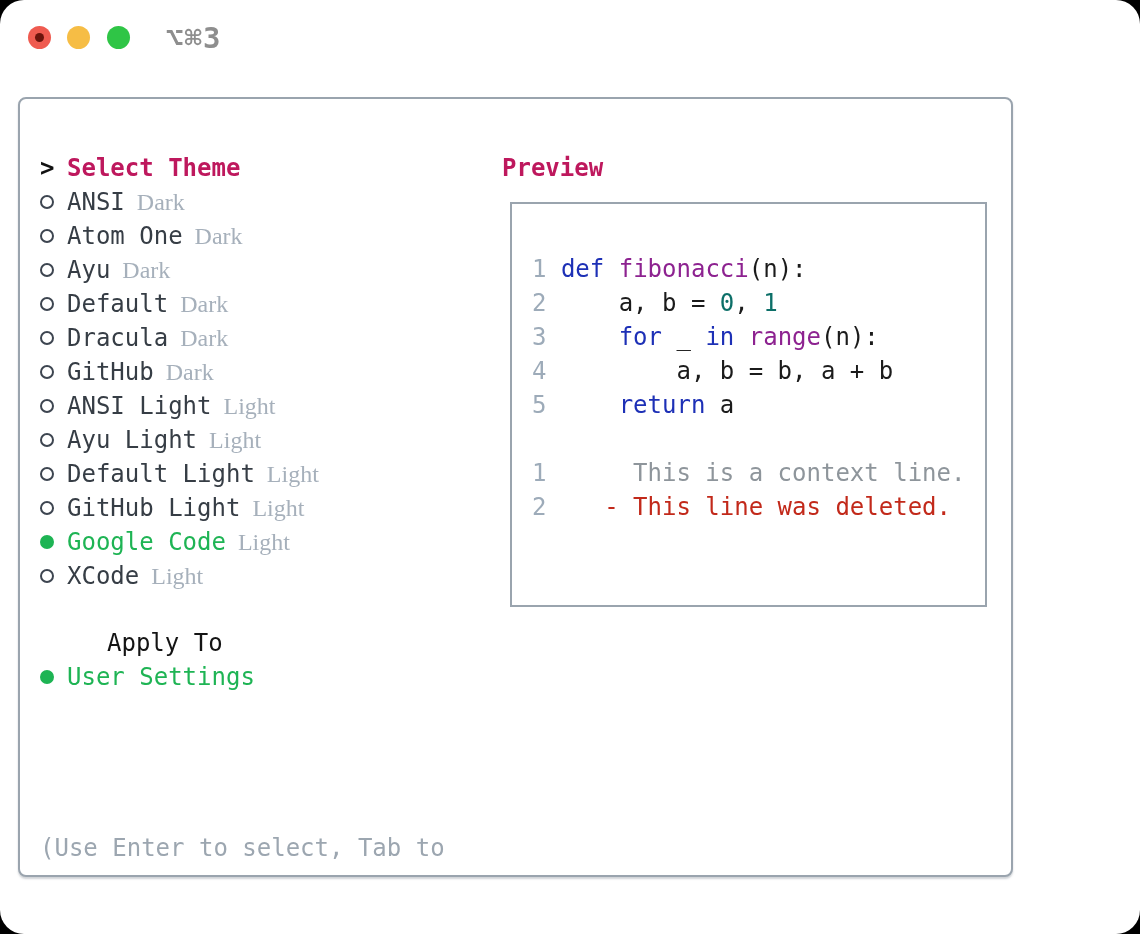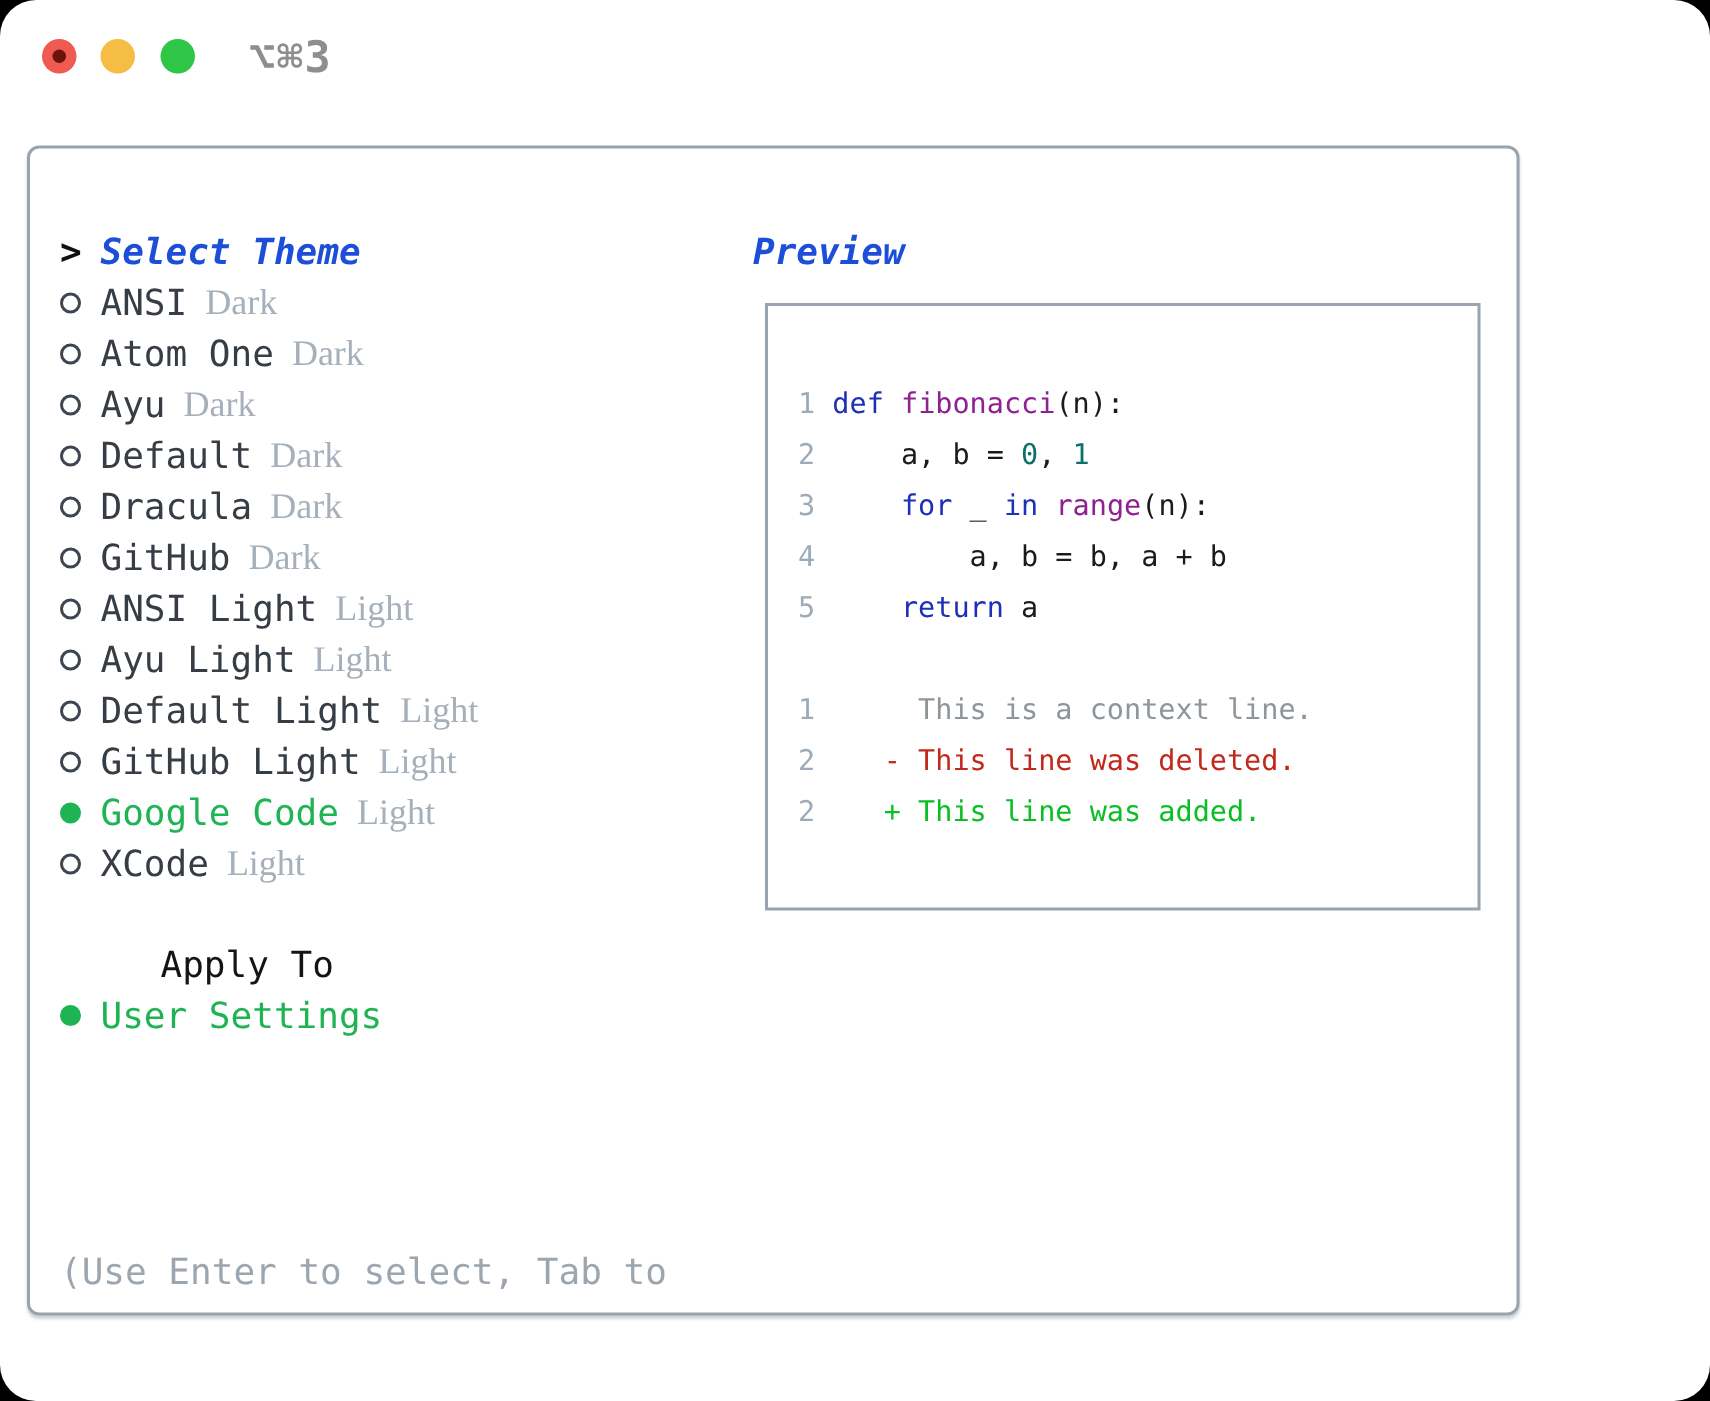--- a/index.html
+++ b/index.html
@@ -33,36 +33,36 @@
   .marker{display:inline-flex;align-items:center;width:27px;flex:0 0 27px;}
   .chev{font-weight:bold;color:#111;}
   .radio{
     width:14px;height:14px;border-radius:50%;box-sizing:border-box;
     border:2px solid var(--radio-ring);
   }
   .selected .radio{background:var(--accent-green);border-color:var(--accent-green);}
   .selected .name,.selected .opt-label{color:var(--accent-green);}
   .name{color:var(--label-dark);}
   .variant{color:var(--suffix-gray);margin-left:1ch;font-family:Liberation Serif, serif;}
-  .hdr{font-weight:bold;color:#1d4ed8;font-style:italic;}
+  .hdr{font-weight:bold;color:#be185d;}
   .subhdr{color:#141414;margin-left:40px;}
   .theme-list{position:absolute;left:20px;top:52px;}
   .apply-block{position:absolute;left:20px;top:527px;}
   .help{
     position:absolute;left:20px;top:662px;line-height:35px;
     color:var(--help-gray);white-space:pre;
   }
   
   .preview-label{position:absolute;left:482px;top:52px;height:34px;display:flex;align-items:center;text-align:right;}
   .preview-box{
     position:absolute;left:490px;top:103px;width:477px;height:405px;
     border:2px solid var(--border-gray);box-sizing:border-box;background:#fff;
     padding:48px 0 0 20px;overflow:hidden;
   }
-  .cline{height:34px;line-height:34px;white-space:pre;font-size:19px;}
+  .cline{height:34px;line-height:34px;white-space:pre;font-size:24px;}
   .cline .ln{display:inline-block;width:1ch;color:var(--line-number-gray);}
   .cline .code{padding-left:1ch;}
   .spacer{height:34px;}
   .seg-plain{color:#1b1b1b;}
   .seg-keyword{color:var(--keyword-blue);}
   .seg-function{color:var(--function-purple);}
   .seg-literal{color:var(--literal-teal);}
   .seg-context{color:var(--context-gray);}
   .seg-deleted{color:var(--deleted-red);}
   .seg-added{color:var(--added-green);}
@@ -125,18 +125,17 @@
           <div class="cline"><span class="ln">1</span><span class="code"><span class="seg-keyword">def</span><span class="seg-plain"> </span><span class="seg-function">fibonacci</span><span class="seg-plain">(n):</span></span></div>
           <div class="cline"><span class="ln">2</span><span class="code"><span class="seg-plain">    a, b = </span><span class="seg-literal">0</span><span class="seg-plain">, </span><span class="seg-literal">1</span></span></div>
           <div class="cline"><span class="ln">3</span><span class="code"><span class="seg-plain">    </span><span class="seg-keyword">for</span><span class="seg-plain"> _ </span><span class="seg-keyword">in</span><span class="seg-plain"> </span><span class="seg-function">range</span><span class="seg-plain">(n):</span></span></div>
           <div class="cline"><span class="ln">4</span><span class="code"><span class="seg-plain">        a, b = b, a + b</span></span></div>
           <div class="cline"><span class="ln">5</span><span class="code"><span class="seg-plain">    </span><span class="seg-keyword">return</span><span class="seg-plain"> a</span></span></div>
         </div>
       <div class="spacer"></div>
       <div>
           <div class="cline"><span class="ln">1</span><span class="code"><span class="seg-context">     This is a context line.</span></span></div>
           <div class="cline"><span class="ln">2</span><span class="code"><span class="seg-deleted">   - This line was deleted.</span></span></div>
-          <div class="cline"><span class="ln">2</span><span class="code"><span class="seg-added">   + This line was added.</span></span></div>
         </div>
     </div>
 
   </div>
 </div>
 
 </body></html>

